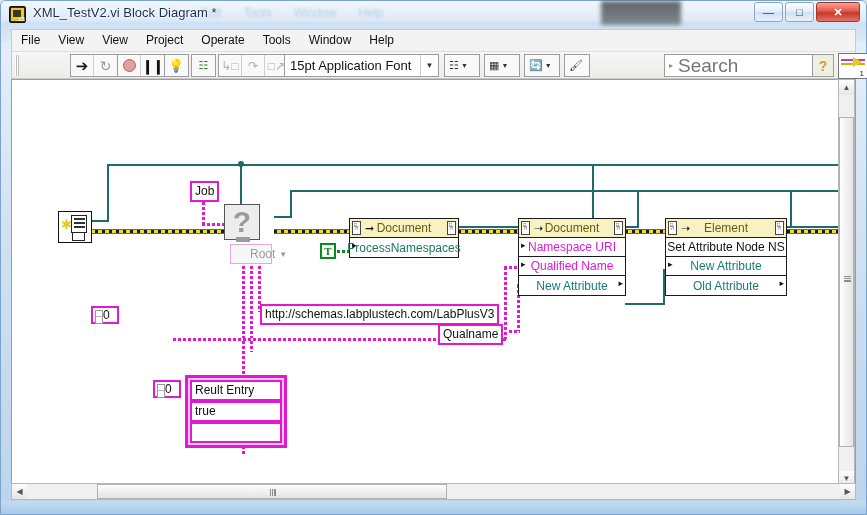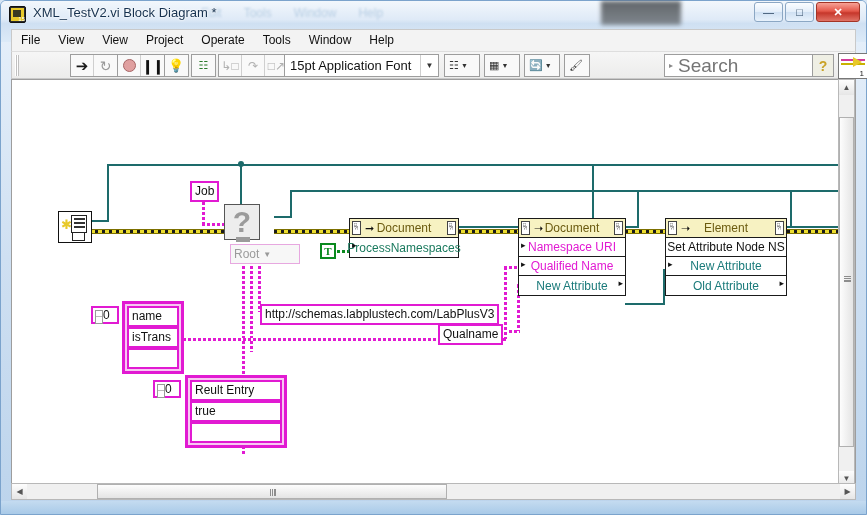--- a/index.html
+++ b/index.html
@@ -306,26 +306,26 @@
     border: 1px solid #555;
     display:flex; align-items:center; justify-content:center;
     font-size: 30px; color: #9b9b9b; font-weight: bold;
     font-family: "Liberation Sans", sans-serif;
   }
   #qnode-stub {
     position:absolute; width:14px; height:5px; background:#9b9b9b;
   }
   #rootsel {
     position: absolute;
-    width: 70px; height: 20px;
+    width: 42px; height: 20px;
     border: 1px solid #e7a8e0;
     background: #f7f7f7;
     display: flex; align-items: center;
     font-size: 12px; color: #9b9b9b;
-    padding-left: 3px;
+    padding-left: 19px;
   }
   #rootsel .rcar { margin-left: 4px; font-size: 8px; color:#999;}
 
   
   .pconst {
     position: absolute;
     background: #ffffff;
     border: 2px solid #e11ad2;
     font-size: 12px;
     color: #111;
@@ -743,25 +743,20 @@
         </div>
         <div class="pnode-row outp">
           <span class="rname-teal">Old Attribute</span>
         </div>
       </div>
 
       <div class="pconst" style="left:248px;top:224px;">http://schemas.labplustech.com/LabPlusV3</div>
       <div class="pconst" style="left:426px;top:244px;">Qualname</div>
 
       <div class="arr-index" style="left:79px;top:226px;">0</div>
-      <div class="arr-box" style="left:110px;top:221px;width:62px;">
-        <div class="arr-cell">name</div>
-        <div class="arr-cell">isTrans</div>
-        <div class="arr-cell"></div>
-      </div>
 
       <div class="arr-index" style="left:141px;top:300px;">0</div>
       <div class="arr-box" style="left:173px;top:295px;width:102px;">
         <div class="arr-cell">Reult Entry</div>
         <div class="arr-cell">true</div>
         <div class="arr-cell"></div>
       </div>
 
     </div>
   </div>

